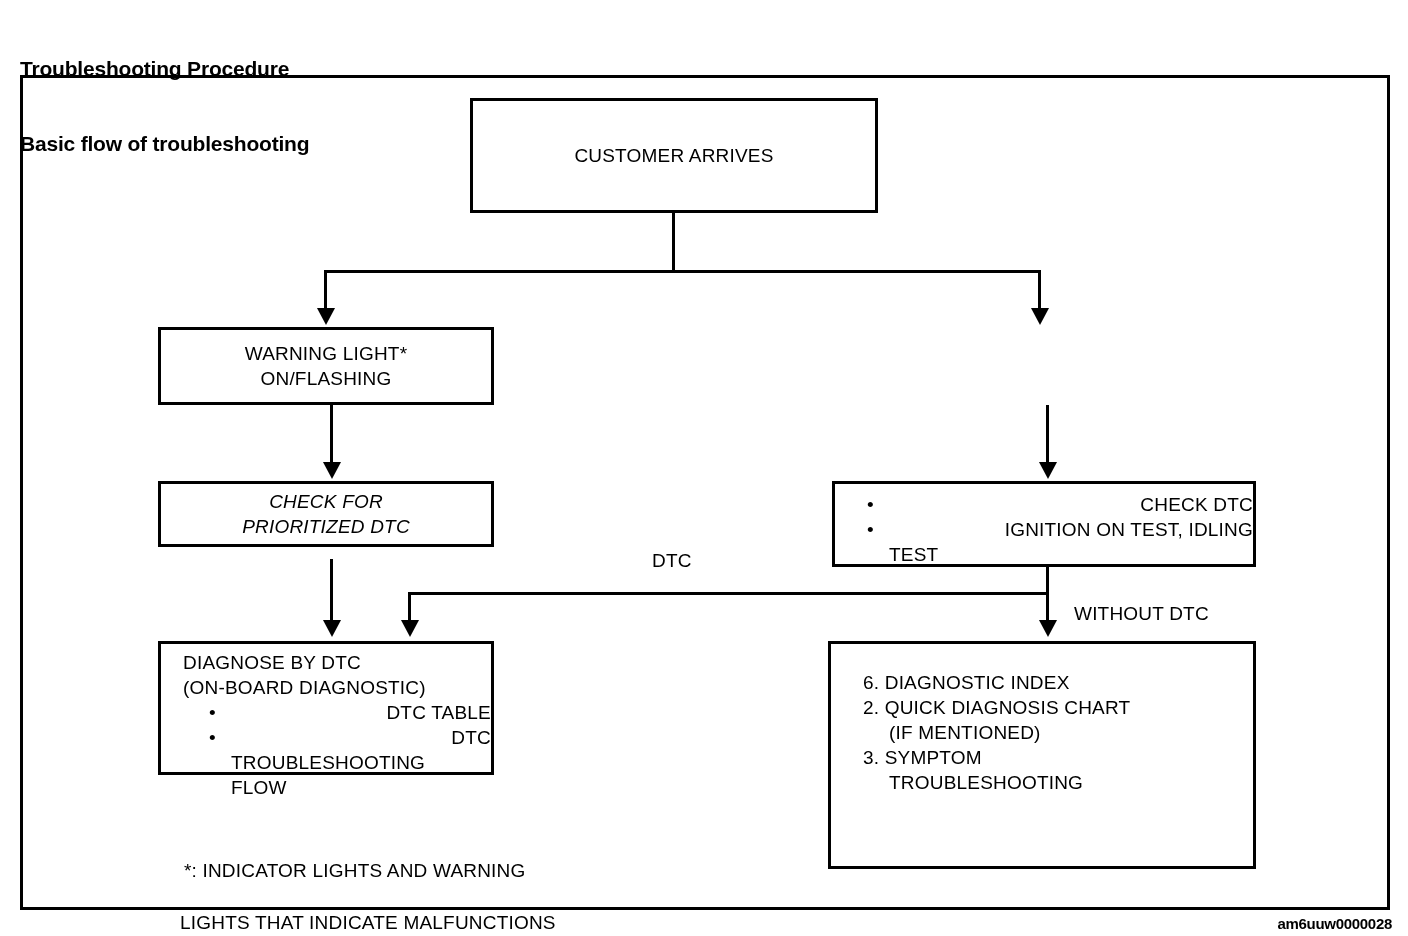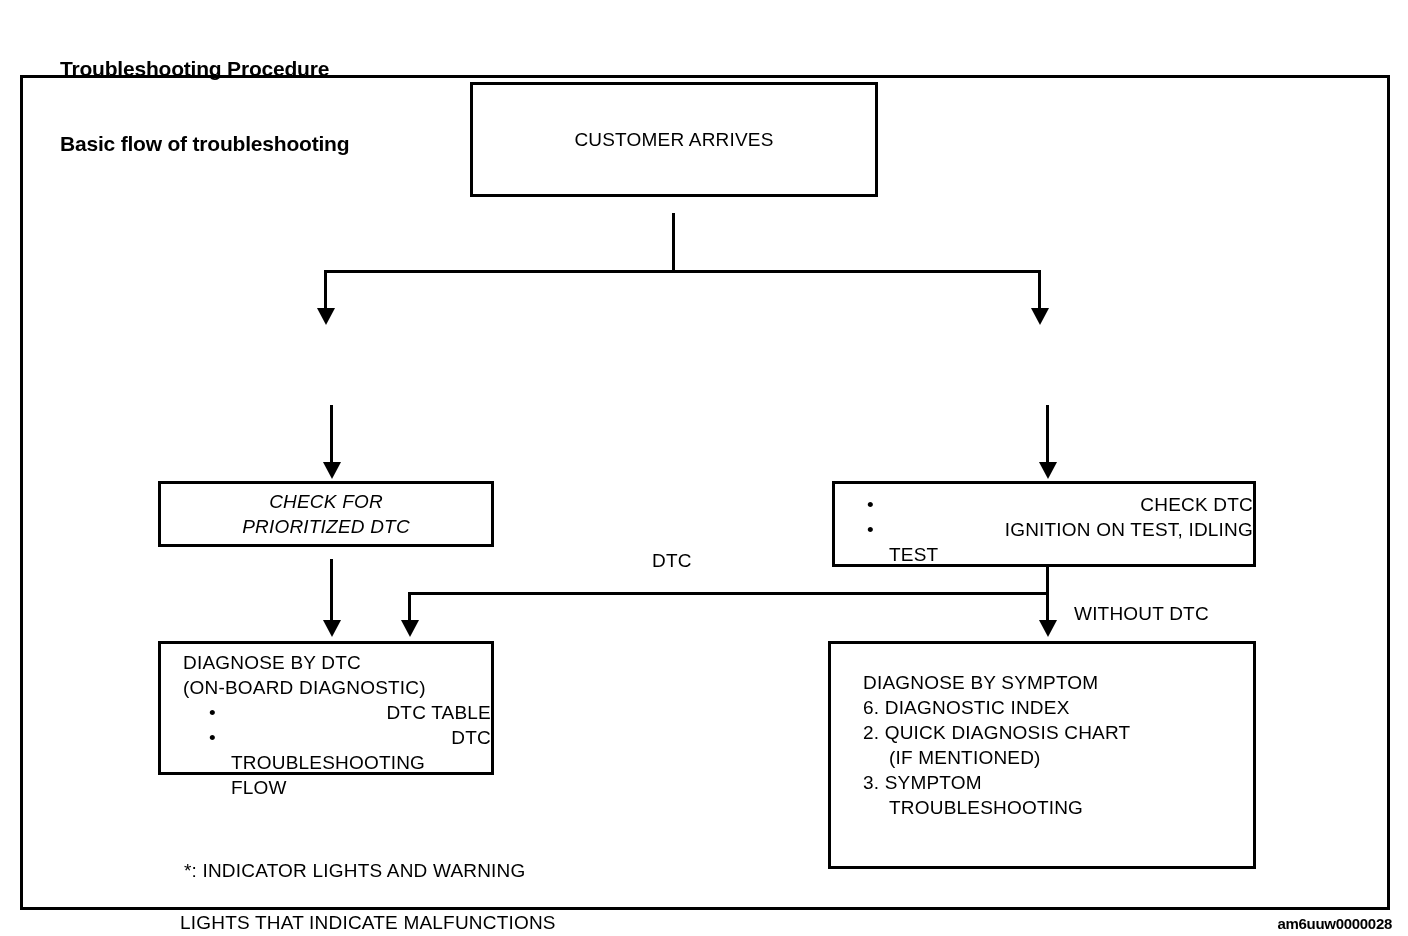--- a/index.html
+++ b/index.html
@@ -23,21 +23,20 @@
   }
   .title-block {
     position: absolute;
     left: 20px;
     top: 6px;
     font-size: 21px;
     font-weight: bold;
     line-height: 25px;
     letter-spacing: -0.2px;
     white-space: pre;
-    padding-left: 40px;
   }
   .title-line { display: block; }
 
   .frame {
     position: absolute;
     left: 20px;
     top: 75px;
     width: 1370px;
     height: 835px;
     border: 3px solid #000;
@@ -138,24 +137,27 @@
 
 <div id="page">
 
   <div class="title-block">
     <span class="title-line">Troubleshooting Procedure</span>
     <span class="title-line">Basic flow of troubleshooting</span>
   </div>
 
   <div class="frame"></div>
 
-  <div class="box box-center" style="left:470px; top:82px; width:408px; height:115px;">
+  <div class="box box-center" style="left:470px; top:98px; width:408px; height:115px;">
     <span class="txt">CUSTOMER ARRIVES</span>
   </div>
 
+  <div class="box box-center" style="left:158px; top:327px; width:336px; height:78px;">
+    <span class="txt"><span>WARNING LIGHT*</span><br><span>ON/FLASHING</span></span>
+  </div>
 
 
   <div class="box box-center" style="left:158px; top:481px; width:336px; height:66px;font-style:italic;">
     <span class="txt"><span>CHECK FOR</span><br><span>PRIORITIZED DTC</span></span>
   </div>
 
   <div class="box" style="left:832px; top:481px; width:424px; height:86px; padding:8px 0 0 28px;">
     <ul class="list">
       <li class="bullet-li">CHECK DTC</li>
       <li class="bullet-li">IGNITION ON TEST, IDLING</li>
@@ -168,21 +170,20 @@
     <div class="txt">(ON-BOARD DIAGNOSTIC)</div>
     <ul class="list" style="margin-left:22px;">
       <li class="bullet-li">DTC TABLE</li>
       <li class="bullet-li">DTC</li>
       <li class="indent-li">TROUBLESHOOTING</li>
       <li class="indent-li">FLOW</li>
     </ul>
   </div>
 
   <div class="box" style="left:828px; top:641px; width:428px; height:228px; padding:26px 0 0 32px;">
-    <div class="txt">DIAGNOSE BY SYMPTOM</div>
     <ul class="list">
       <li class="plain-li">6. DIAGNOSTIC INDEX</li>
       <li class="plain-li">2. QUICK DIAGNOSIS CHART</li>
       <li class="indent-li">(IF MENTIONED)</li>
       <li class="plain-li">3. SYMPTOM</li>
       <li class="indent-li">TROUBLESHOOTING</li>
     </ul>
   </div>
 
   <div class="vline" style="left:672px; top:213px; height:59px;"></div>

